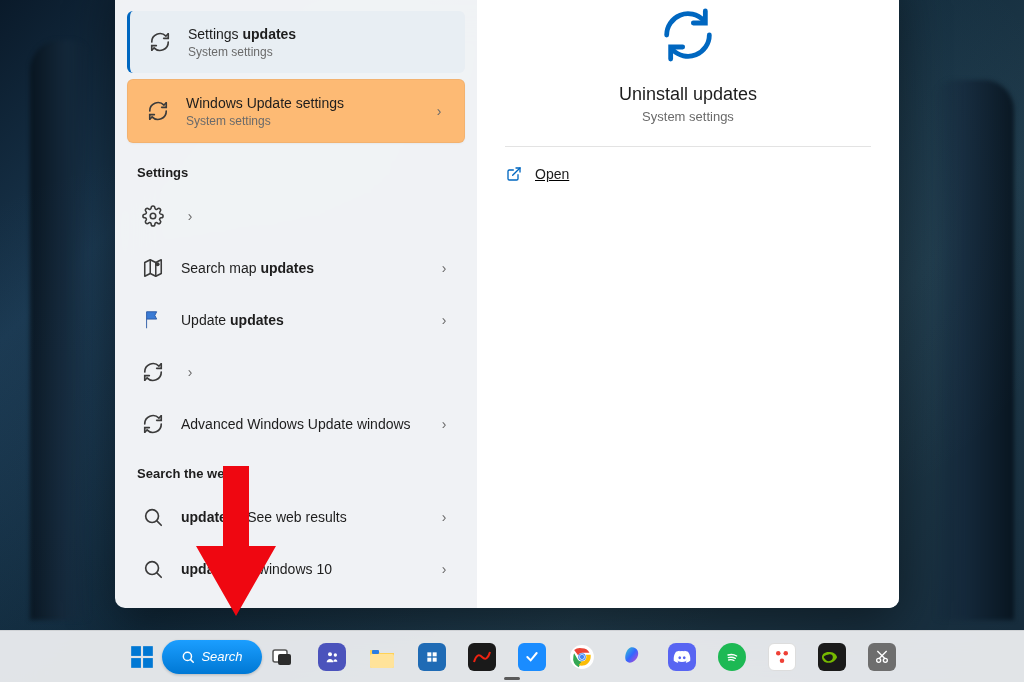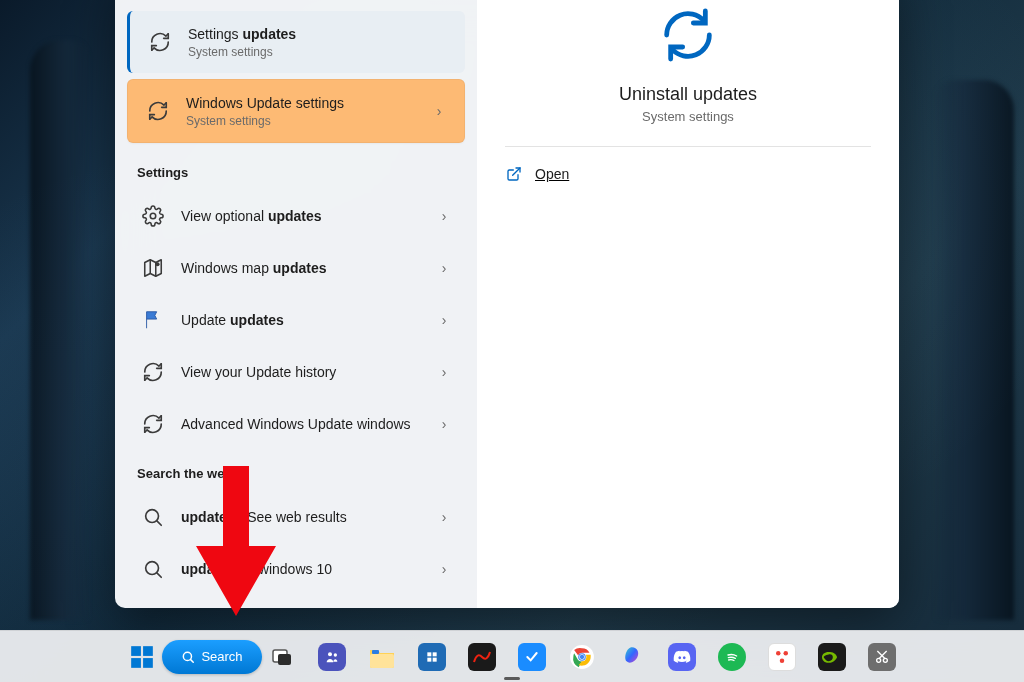--- a/index.html
+++ b/index.html
@@ -54,20 +54,21 @@
     .open-row .open-icon { color:#0067c0; width:18px; height:18px; display:flex; align-items:center; justify-content:center; }
     .open-row .open-label { font-size:14px; color:#1d1d1d; }
 
     .red-arrow { position:absolute; left:196px; top:466px; width:80px; height:150px; pointer-events:none; }
 
     .taskbar {
       position:absolute; left:0; bottom:0; width:100%; height:52px;
       background:rgba(243,244,246,0.92); border-top:1px solid rgba(0,0,0,0.08);
       display:flex; align-items:center; justify-content:center; 
       backdrop-filter: blur(20px);
+      font-style: italic;
     }
     .tb-item { width:40px; height:40px; border-radius:6px; display:flex; align-items:center; justify-content:center; cursor:pointer; position:relative; }
     .search-btn {
       width:100px; height:34px; border-radius:17px;
       background:linear-gradient(180deg,#1b9eff 0%, #0078d4 100%);
       display:flex; align-items:center; justify-content:center; gap:6px;
       color:#fff; font-size:13px; font-weight:500; cursor:pointer;
       box-shadow:0 1px 3px rgba(0,0,0,0.2);
     }
     .search-btn svg { width:14px; height:14px; }
@@ -121,36 +122,33 @@
     <div class="section-header">Settings</div>
 
     <div id="settings-list">
         <div class="setting-row">
           <div class="icon-holder">
             <svg viewBox="0 0 24 24" fill="none" stroke="currentColor" stroke-width="1.7">
               <circle cx="12" cy="12" r="3"></circle>
               <path d="M19.4 15a1.7 1.7 0 0 0 .34 1.87l.06.06a2 2 0 1 1-2.83 2.83l-.06-.06a1.7 1.7 0 0 0-1.87-.34 1.7 1.7 0 0 0-1 1.56V21a2 2 0 1 1-4 0v-.09a1.7 1.7 0 0 0-1-1.56 1.7 1.7 0 0 0-1.87.34l-.06.06a2 2 0 1 1-2.83-2.83l.06-.06a1.7 1.7 0 0 0 .34-1.87 1.7 1.7 0 0 0-1.56-1H3a2 2 0 1 1 0-4h.09a1.7 1.7 0 0 0 1.56-1 1.7 1.7 0 0 0-.34-1.87l-.06-.06a2 2 0 1 1 2.83-2.83l.06.06a1.7 1.7 0 0 0 1.87.34H9a1.7 1.7 0 0 0 1-1.56V3a2 2 0 1 1 4 0v.09a1.7 1.7 0 0 0 1 1.56 1.7 1.7 0 0 0 1.87-.34l.06-.06a2 2 0 1 1 2.83 2.83l-.06.06a1.7 1.7 0 0 0-.34 1.87V9a1.7 1.7 0 0 0 1.56 1H21a2 2 0 1 1 0 4h-.09a1.7 1.7 0 0 0-1.56 1z"></path>
             </svg>
           </div>
-          <div class="text-holder">
-            <div class="title-line"><span>View optional </span><span class="bold">updates</span></div>
-          </div>
           <div class="chevron">›</div>
         </div>
         <div class="setting-row">
           <div class="icon-holder">
             <svg viewBox="0 0 24 24" fill="none" stroke="currentColor" stroke-width="1.7" stroke-linejoin="round">
               <polygon points="3 6 9 3 15 6 21 3 21 18 15 21 9 18 3 21"></polygon>
               <line x1="9" y1="3" x2="9" y2="18"></line>
               <line x1="15" y1="6" x2="15" y2="21"></line>
               <circle cx="17" cy="8" r="2.2" fill="currentColor" stroke="none"></circle>
             </svg>
           </div>
           <div class="text-holder">
-            <div class="title-line"><span>Windows map </span><span class="bold">updates</span></div>
+            <div class="title-line"><span>Search map </span><span class="bold">updates</span></div>
           </div>
           <div class="chevron">›</div>
         </div>
         <div class="setting-row">
           <div class="icon-holder">
             <svg viewBox="0 0 24 24" fill="#3a7bd5" stroke="#2a5aa5" stroke-width="1">
               <path d="M5 3v18M5 3h11l-2 4 2 4H5"></path>
             </svg>
           </div>
           <div class="text-holder">
@@ -159,23 +157,20 @@
           <div class="chevron">›</div>
         </div>
         <div class="setting-row">
           <div class="icon-holder">
             <svg viewBox="0 0 24 24" fill="none" stroke="currentColor" stroke-width="1.8" stroke-linecap="round">
               <path d="M21 12a9 9 0 0 1-15.5 6.4L3 21"></path>
               <path d="M3 12a9 9 0 0 1 15.5-6.4L21 3"></path>
               <polyline points="21 3 21 8 16 8"></polyline>
               <polyline points="3 21 3 16 8 16"></polyline>
             </svg>
-          </div>
-          <div class="text-holder">
-            <div class="title-line"><span>View your Update history</span></div>
           </div>
           <div class="chevron">›</div>
         </div>
         <div class="setting-row">
           <div class="icon-holder">
             <svg viewBox="0 0 24 24" fill="none" stroke="currentColor" stroke-width="1.8" stroke-linecap="round">
               <path d="M21 12a9 9 0 0 1-15.5 6.4L3 21"></path>
               <path d="M3 12a9 9 0 0 1 15.5-6.4L21 3"></path>
               <polyline points="21 3 21 8 16 8"></polyline>
               <polyline points="3 21 3 16 8 16"></polyline>

